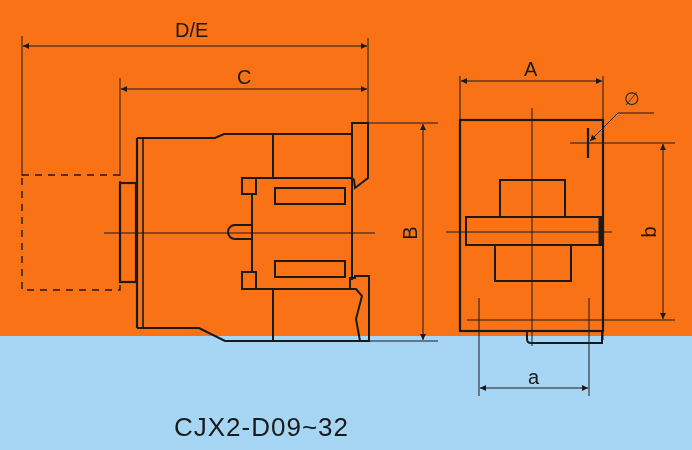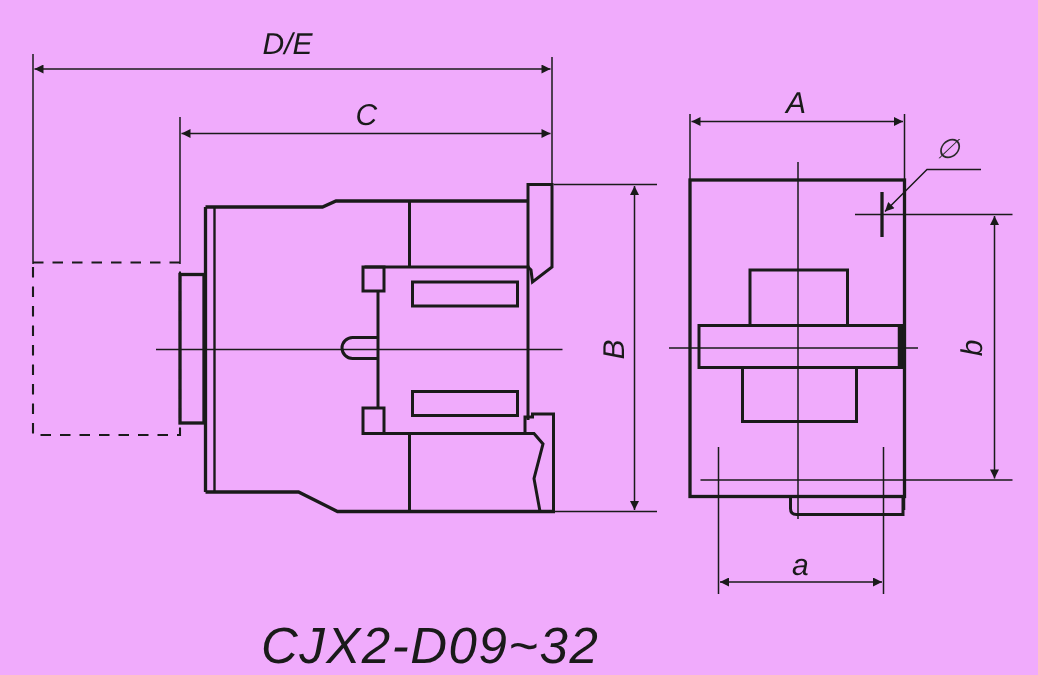--- a/index.html
+++ b/index.html
@@ -1,21 +1,21 @@
 <!DOCTYPE html>
 <html><head>
 <meta charset="utf-8">
 <style>
   html,body{margin:0;padding:0;}
   body{width:692px;height:450px;overflow:hidden;background:#a6d6f4;font-family:"Liberation Sans",sans-serif;}
-  .canvas{position:relative;width:692px;height:450px;background:#f0abfc;font-style:italic;}
+  .canvas{position:relative;width:692px;height:336px;background:#f97316;}
   svg{position:absolute;left:0;top:0;}
   .lbl{position:absolute;color:#1a1a1a;font-family:"Liberation Sans",sans-serif;line-height:1;white-space:nowrap;}
   .dim{font-size:20px;}
-  .caption{font-size:34px;letter-spacing:1px;left:174px;top:414px;}
+  .caption{font-size:26px;letter-spacing:1px;left:174px;top:414px;}
   .rot{transform:rotate(-90deg);transform-origin:center;}
 </style>
 </head>
 <body>
 
 <div class="canvas">
 
   <svg width="692" height="450" viewBox="0 0 692 450">
     <defs>
       <marker id="arr" viewBox="0 0 10 10" refX="10" refY="5" markerWidth="9" markerHeight="6" orient="auto-start-reverse" markerUnits="userSpaceOnUse">

